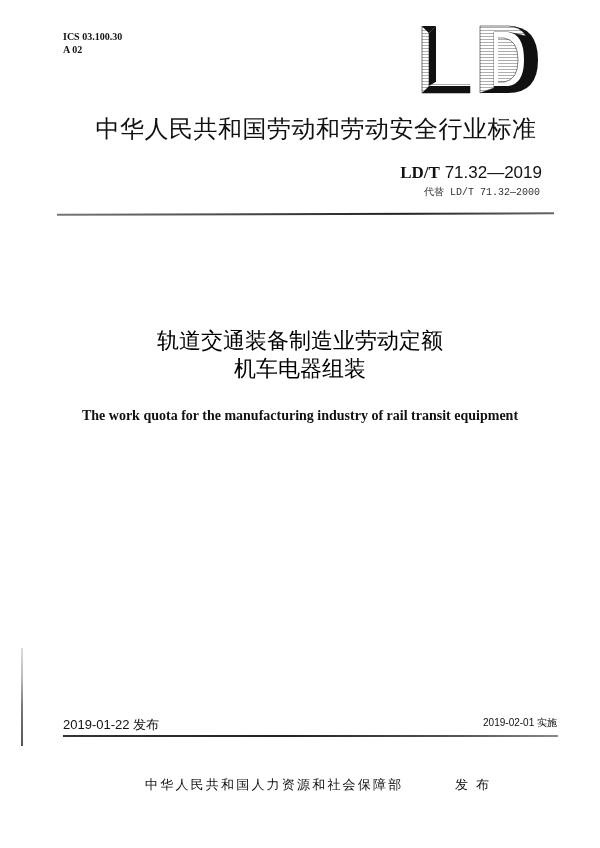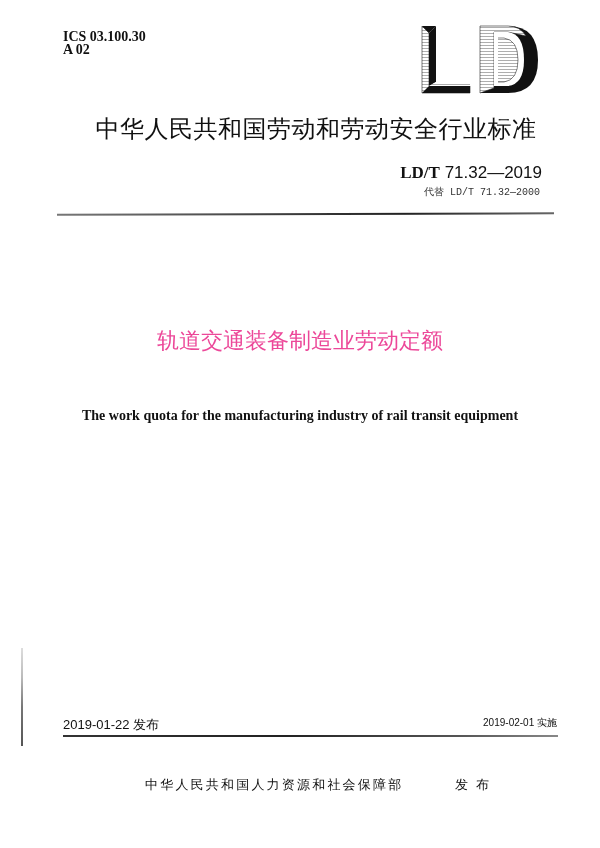--- a/index.html
+++ b/index.html
@@ -13,21 +13,21 @@
       position: relative;
       overflow: hidden;
       color: #111111;
       font-family: "Liberation Sans", "DejaVu Sans", sans-serif;
     }
     .abs { position: absolute; }
     .ics {
       left: 63px; top: 30px;
       font-family: "Liberation Serif", "DejaVu Serif", serif;
       font-weight: bold;
-      font-size: 14px;
+      font-size: 10px;
       line-height: 13px;
       color: #111;
     }
     .logo {
       left: 400px; top: 20px;
       width: 145px; height: 74px;
     }
     .org-title {
       left: 16px; width: 600px; top: 113px;
       text-align: center;
@@ -56,21 +56,21 @@
       left: 57px; top: 213px;
       width: 497px; height: 2px;
       background: linear-gradient(to right, #777 0%, #444 40%, #222 70%, #666 100%);
       transform: rotate(-0.15deg);
     }
     .zh-title {
       left: 0; width: 600px; top: 327px;
       text-align: center;
       font-size: 22px;
       line-height: 28px;
-      color: #ec4899;
+      color: #000000;
       font-family: "DejaVu Sans", "Liberation Sans", sans-serif;
     }
     .en-title {
       left: 0; width: 600px; top: 407px;
       text-align: center;
       font-family: "Liberation Serif", "DejaVu Serif", serif;
       font-weight: bold;
       font-size: 14px;
       line-height: 18px;
       color: #111;
@@ -146,20 +146,21 @@
   <span class="prefix">LD/T</span>
   <span>71.32—2019</span>
 </div>
 
 <div class="abs replaces">代替 LD/T 71.32—2000</div>
 
 <div class="abs rule-top"></div>
 
 <div class="abs zh-title">
   <div>轨道交通装备制造业劳动定额</div>
+  <div>机车电器组装</div>
 </div>
 
 <div class="abs en-title">
   <div>The work quota for the manufacturing industry of rail transit equipment</div>
 </div>
 
 <div class="abs left-edge"></div>
 
 <div class="abs issue-date">2019-01-22 发布</div>
 <div class="abs impl-date">2019-02-01 实施</div>

